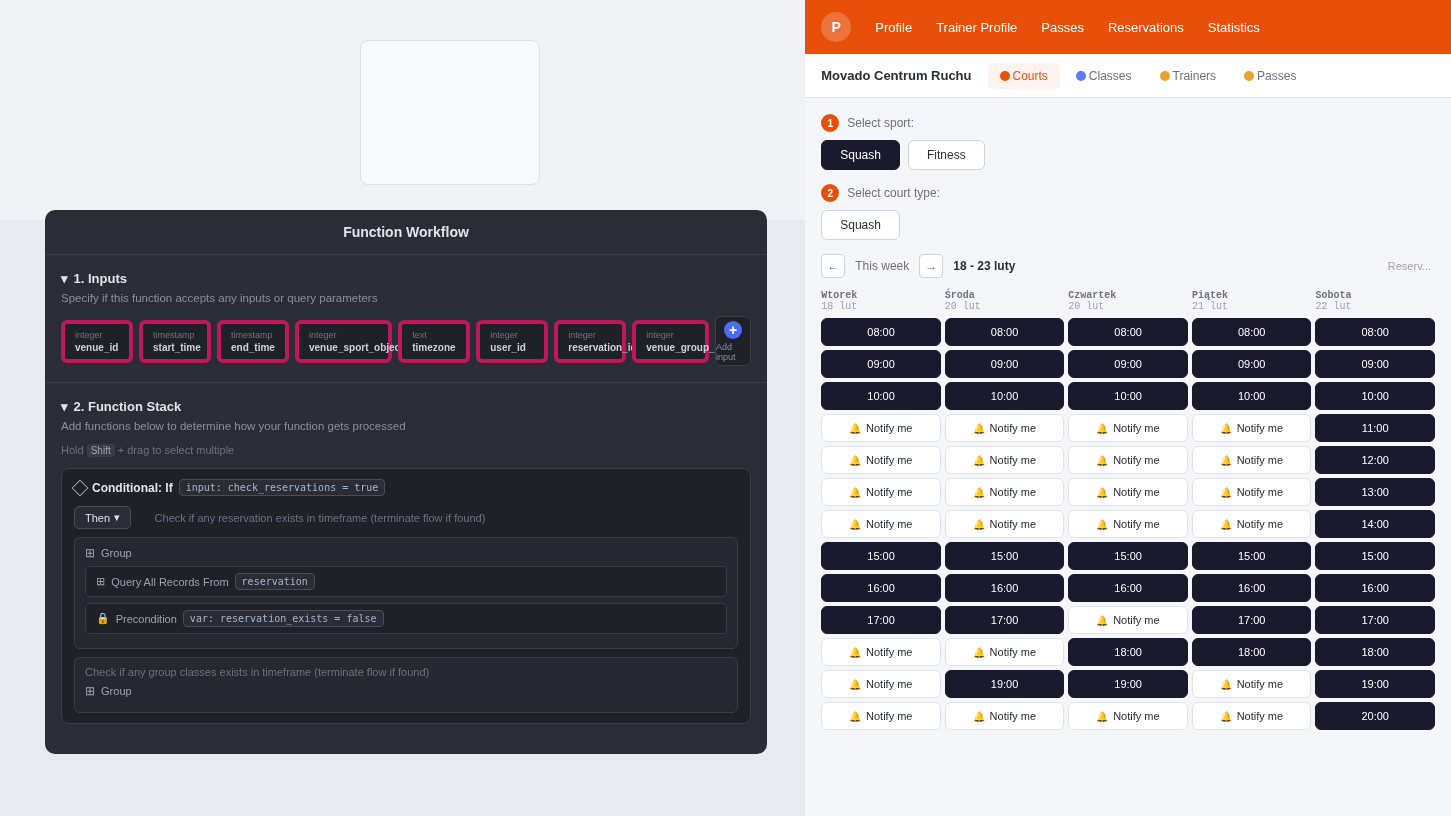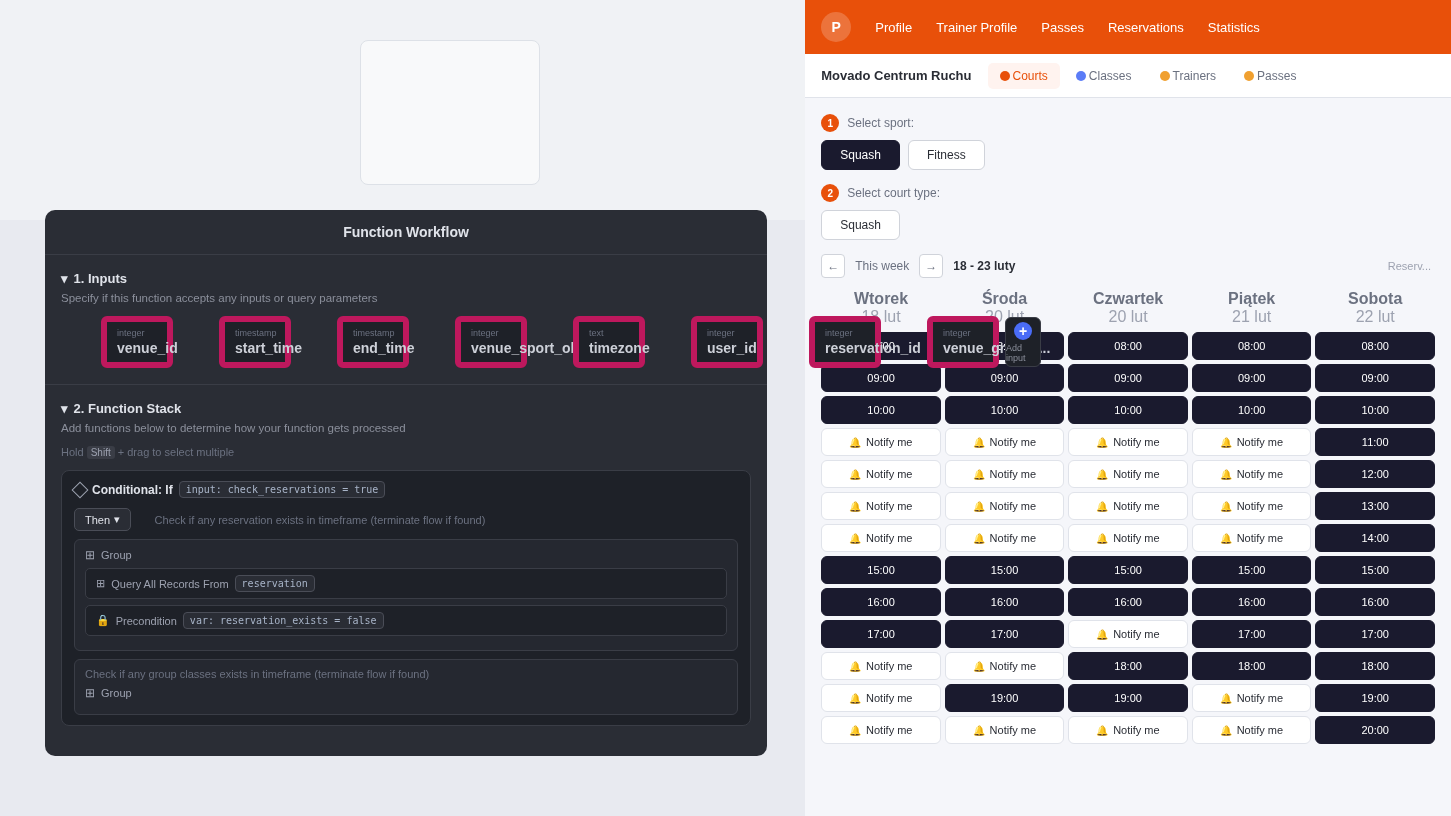--- a/index.html
+++ b/index.html
@@ -61,37 +61,36 @@
       margin-bottom: 12px;
     }
     .inputs-row {
       display: flex;
       gap: 6px;
       flex-wrap: nowrap;
       align-items: center;
     }
     .input-chip {
       background: #1e2128;
-      border: 6px solid #be185d;
+      border: 4px solid #be185d;
       border-radius: 6px;
       padding: 6px 10px;
       font-size: 10px;
       color: #9da2b0;
       min-width: 72px;
-      margin-left: 40px;
     }
     .input-chip .type {
       color: #6b7180;
       font-size: 9px;
       display: block;
       margin-bottom: 2px;
     }
     .input-chip .name {
       color: #cdd0d8;
-      font-size: 14px;
+      font-size: 10px;
       font-weight: 600;
     }
     .add-input-btn {
       background: #1e2128;
       border: 1px solid #3a3d46;
       border-radius: 6px;
       width: 36px;
       height: 50px;
       display: flex;
       flex-direction: column;
@@ -372,23 +371,24 @@
     .calendar-grid {
       width: 100%;
     }
     .calendar-header {
       display: grid;
       grid-template-columns: repeat(5, 1fr);
       gap: 4px;
       margin-bottom: 6px;
     }
     .cal-header-cell {
-      text-align: center;
-      font-size: 16px;
-      color: #6b7180;
+      text-align: left;
+      font-size: 10px;
+      color: #6b7180;
+      font-family: Liberation Mono, monospace;
     }
     .cal-header-cell .day-name { font-weight: 600; }
     .cal-header-cell .day-num { color: #9da2b0; }
     .calendar-body {
       display: grid;
       grid-template-columns: repeat(5, 1fr);
       gap: 4px;
     }
     .time-btn {
       display: block;

